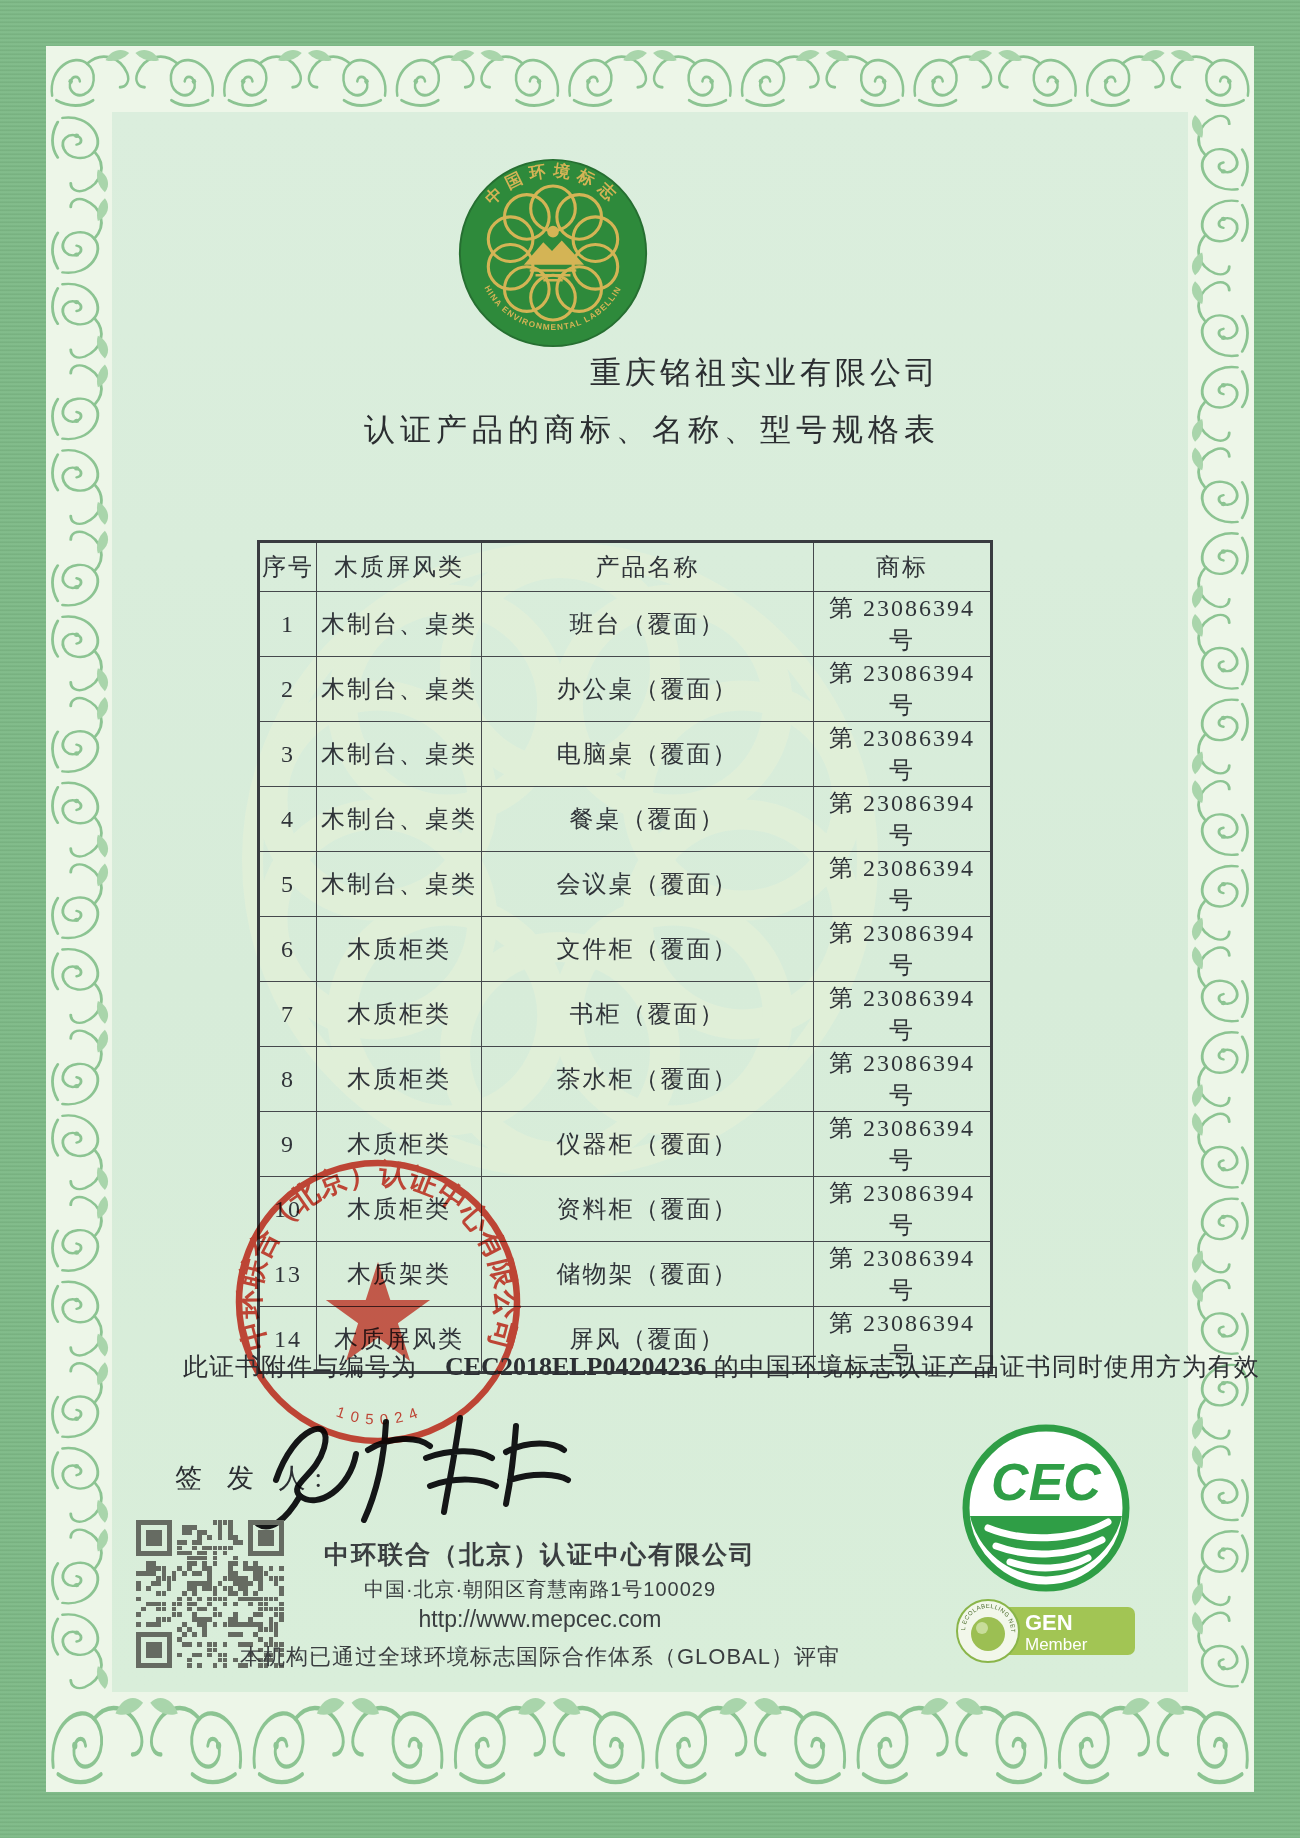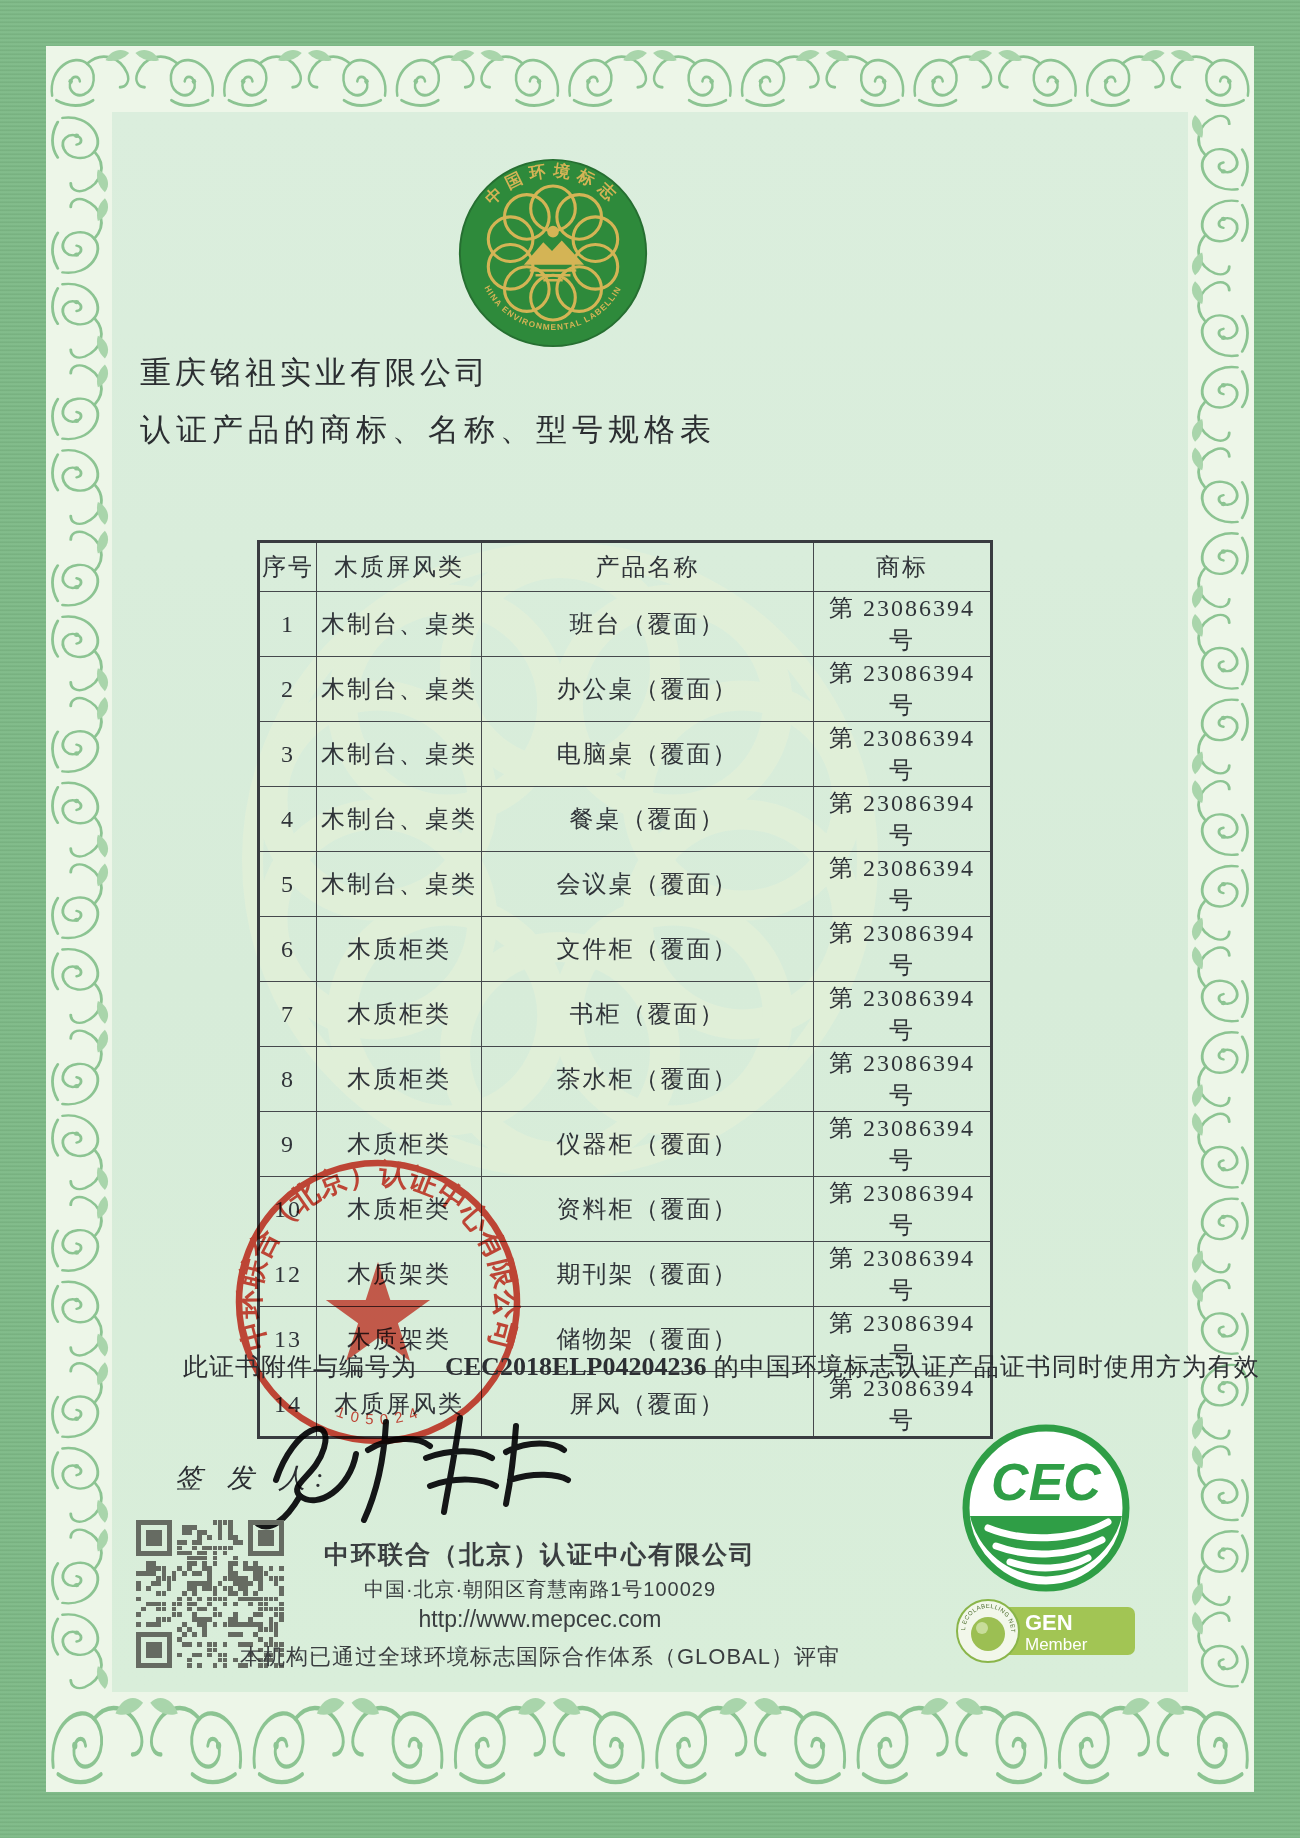--- a/index.html
+++ b/index.html
@@ -12,34 +12,34 @@
   .panel{position:absolute;left:112px;top:112px;width:1076px;height:1580px;
     background:linear-gradient(180deg,#dbeedd 0%,#d7ecd9 55%,#d9eeda 100%);}
   .strip{position:absolute;overflow:hidden;}
   .strip-top{left:46px;top:46px;width:1208px;height:66px;}
   .strip-bottom{left:46px;top:1692px;width:1208px;height:100px;}
   .strip-left{left:46px;top:112px;width:66px;height:1580px;}
   .strip-right{left:1188px;top:112px;width:66px;height:1580px;}
   .strip-left .rot{position:absolute;width:1580px;height:66px;transform:rotate(90deg) translateY(-66px);transform-origin:0 0;}
   .strip-right .rot{position:absolute;width:1580px;height:66px;transform:rotate(-90deg) translateX(-1580px);transform-origin:0 0;}
   .abs{position:absolute;}
-  .center-line{left:140px;width:800px;text-align:left;white-space:nowrap;}
+  .center-line{left:140px;width:800px;text-align:right;white-space:nowrap;}
   .doc-title{top:352px;font-size:31px;letter-spacing:4px;color:#2b2e31;}
   .doc-subtitle{top:409px;font-size:31px;letter-spacing:5px;color:#2b2e31;}
   table.products{position:absolute;left:257px;top:540px;width:733px;border-collapse:collapse;
     table-layout:fixed;font-size:24px;color:#303439;}
   table.products th,table.products td{border:1.6px solid #45484c;text-align:center;
     font-weight:normal;padding:0;height:47.5px;letter-spacing:2px;}
   table.products thead th{height:48px;}
   table.products,table.products tr:first-child th{border-top:3px solid #393c40;}
   table.products{border:3px solid #393c40;}
   .col-no{width:58px;}.col-cat{width:165px;}.col-name{width:332px;}.col-tm{width:178px;}
   .cert-line{left:183px;top:1350px;font-size:25px;white-space:nowrap;color:#2c2f33;letter-spacing:1px;}
   .cert-line b{font-size:26px;letter-spacing:0;margin-left:28px;}
-  .issuer{left:175px;top:1460px;font-size:27px;letter-spacing:9px;color:#2c2f33;font-style:italic;}
+  .issuer{left:175px;top:1460px;font-size:27px;letter-spacing:9px;color:#2c2f33;}
   .footer{left:140px;width:800px;text-align:center;font-family:"Liberation Sans","DejaVu Sans",sans-serif;color:#3a3e40;}
   .f-org{top:1538px;font-size:25px;font-weight:bold;letter-spacing:2px;}
   .f-addr{top:1576px;font-size:20px;letter-spacing:1px;}
   .f-web{top:1606px;font-size:23px;}
   .f-gen{top:1642px;font-size:22px;letter-spacing:1px;}
   .stamp{mix-blend-mode:multiply;opacity:.9;}
   .sign{mix-blend-mode:multiply;}
 </style>
 </head>
 <body>
@@ -257,26 +257,20 @@
         <tr>
           <td>9</td>
           <td>木质柜类</td>
           <td>仪器柜（覆面）</td>
           <td>第 23086394 号</td>
         </tr>
         <tr>
           <td>10</td>
           <td>木质柜类</td>
           <td>资料柜（覆面）</td>
-          <td>第 23086394 号</td>
-        </tr>
-        <tr>
-          <td>12</td>
-          <td>木质架类</td>
-          <td>期刊架（覆面）</td>
           <td>第 23086394 号</td>
         </tr>
         <tr>
           <td>13</td>
           <td>木质架类</td>
           <td>储物架（覆面）</td>
           <td>第 23086394 号</td>
         </tr>
         <tr>
           <td>14</td>

